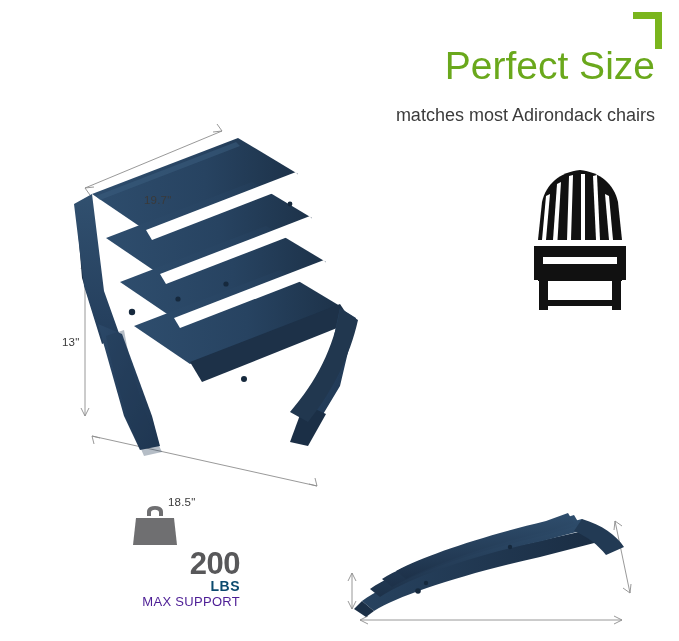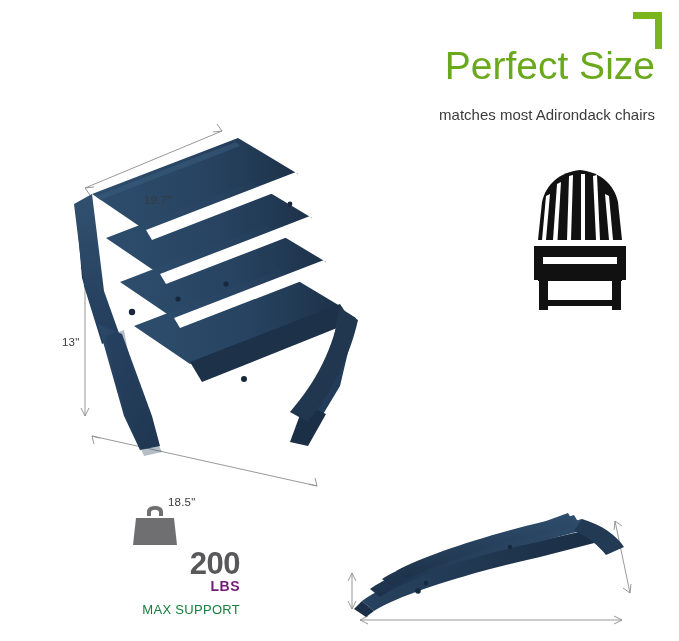--- a/index.html
+++ b/index.html
@@ -38,21 +38,21 @@
     line-height: 44px;
     color: #6aa81c;
     letter-spacing: 0px;
     font-weight: 400;
   }
   .subhead {
     position: absolute;
     left: 270px; top: 104px;
     width: 385px;
     text-align: right;
-    font-size: 15px;
+    font-size: 18px;
     line-height: 22px;
     color: #3b3b3b;
     font-weight: 400;
   }
 
   
   .main-art {
     position: absolute;
     left: 40px; top: 86px;
     width: 320px; height: 340px;
@@ -89,28 +89,27 @@
   .weight-num {
     font-size: 31px;
     font-weight: bold;
     color: #58585a;
     line-height: 30px;
     letter-spacing: -.5px;
   }
   .weight-unit {
     font-size: 14px;
     font-weight: bold;
-    color: #701a75;
+    color: #0c4a6e;
     line-height: 15px;
     letter-spacing: .5px;
   }
   .weight-caption {
-    margin-top: 8px;
     font-size: 13px;
-    color: #15803d;
+    color: #4c1d95;
     letter-spacing: .3px;
   }
 
   
   .folded-art {
     position: absolute;
     left: 330px; top: 485px;
     width: 330px; height: 150px;
   }
 

